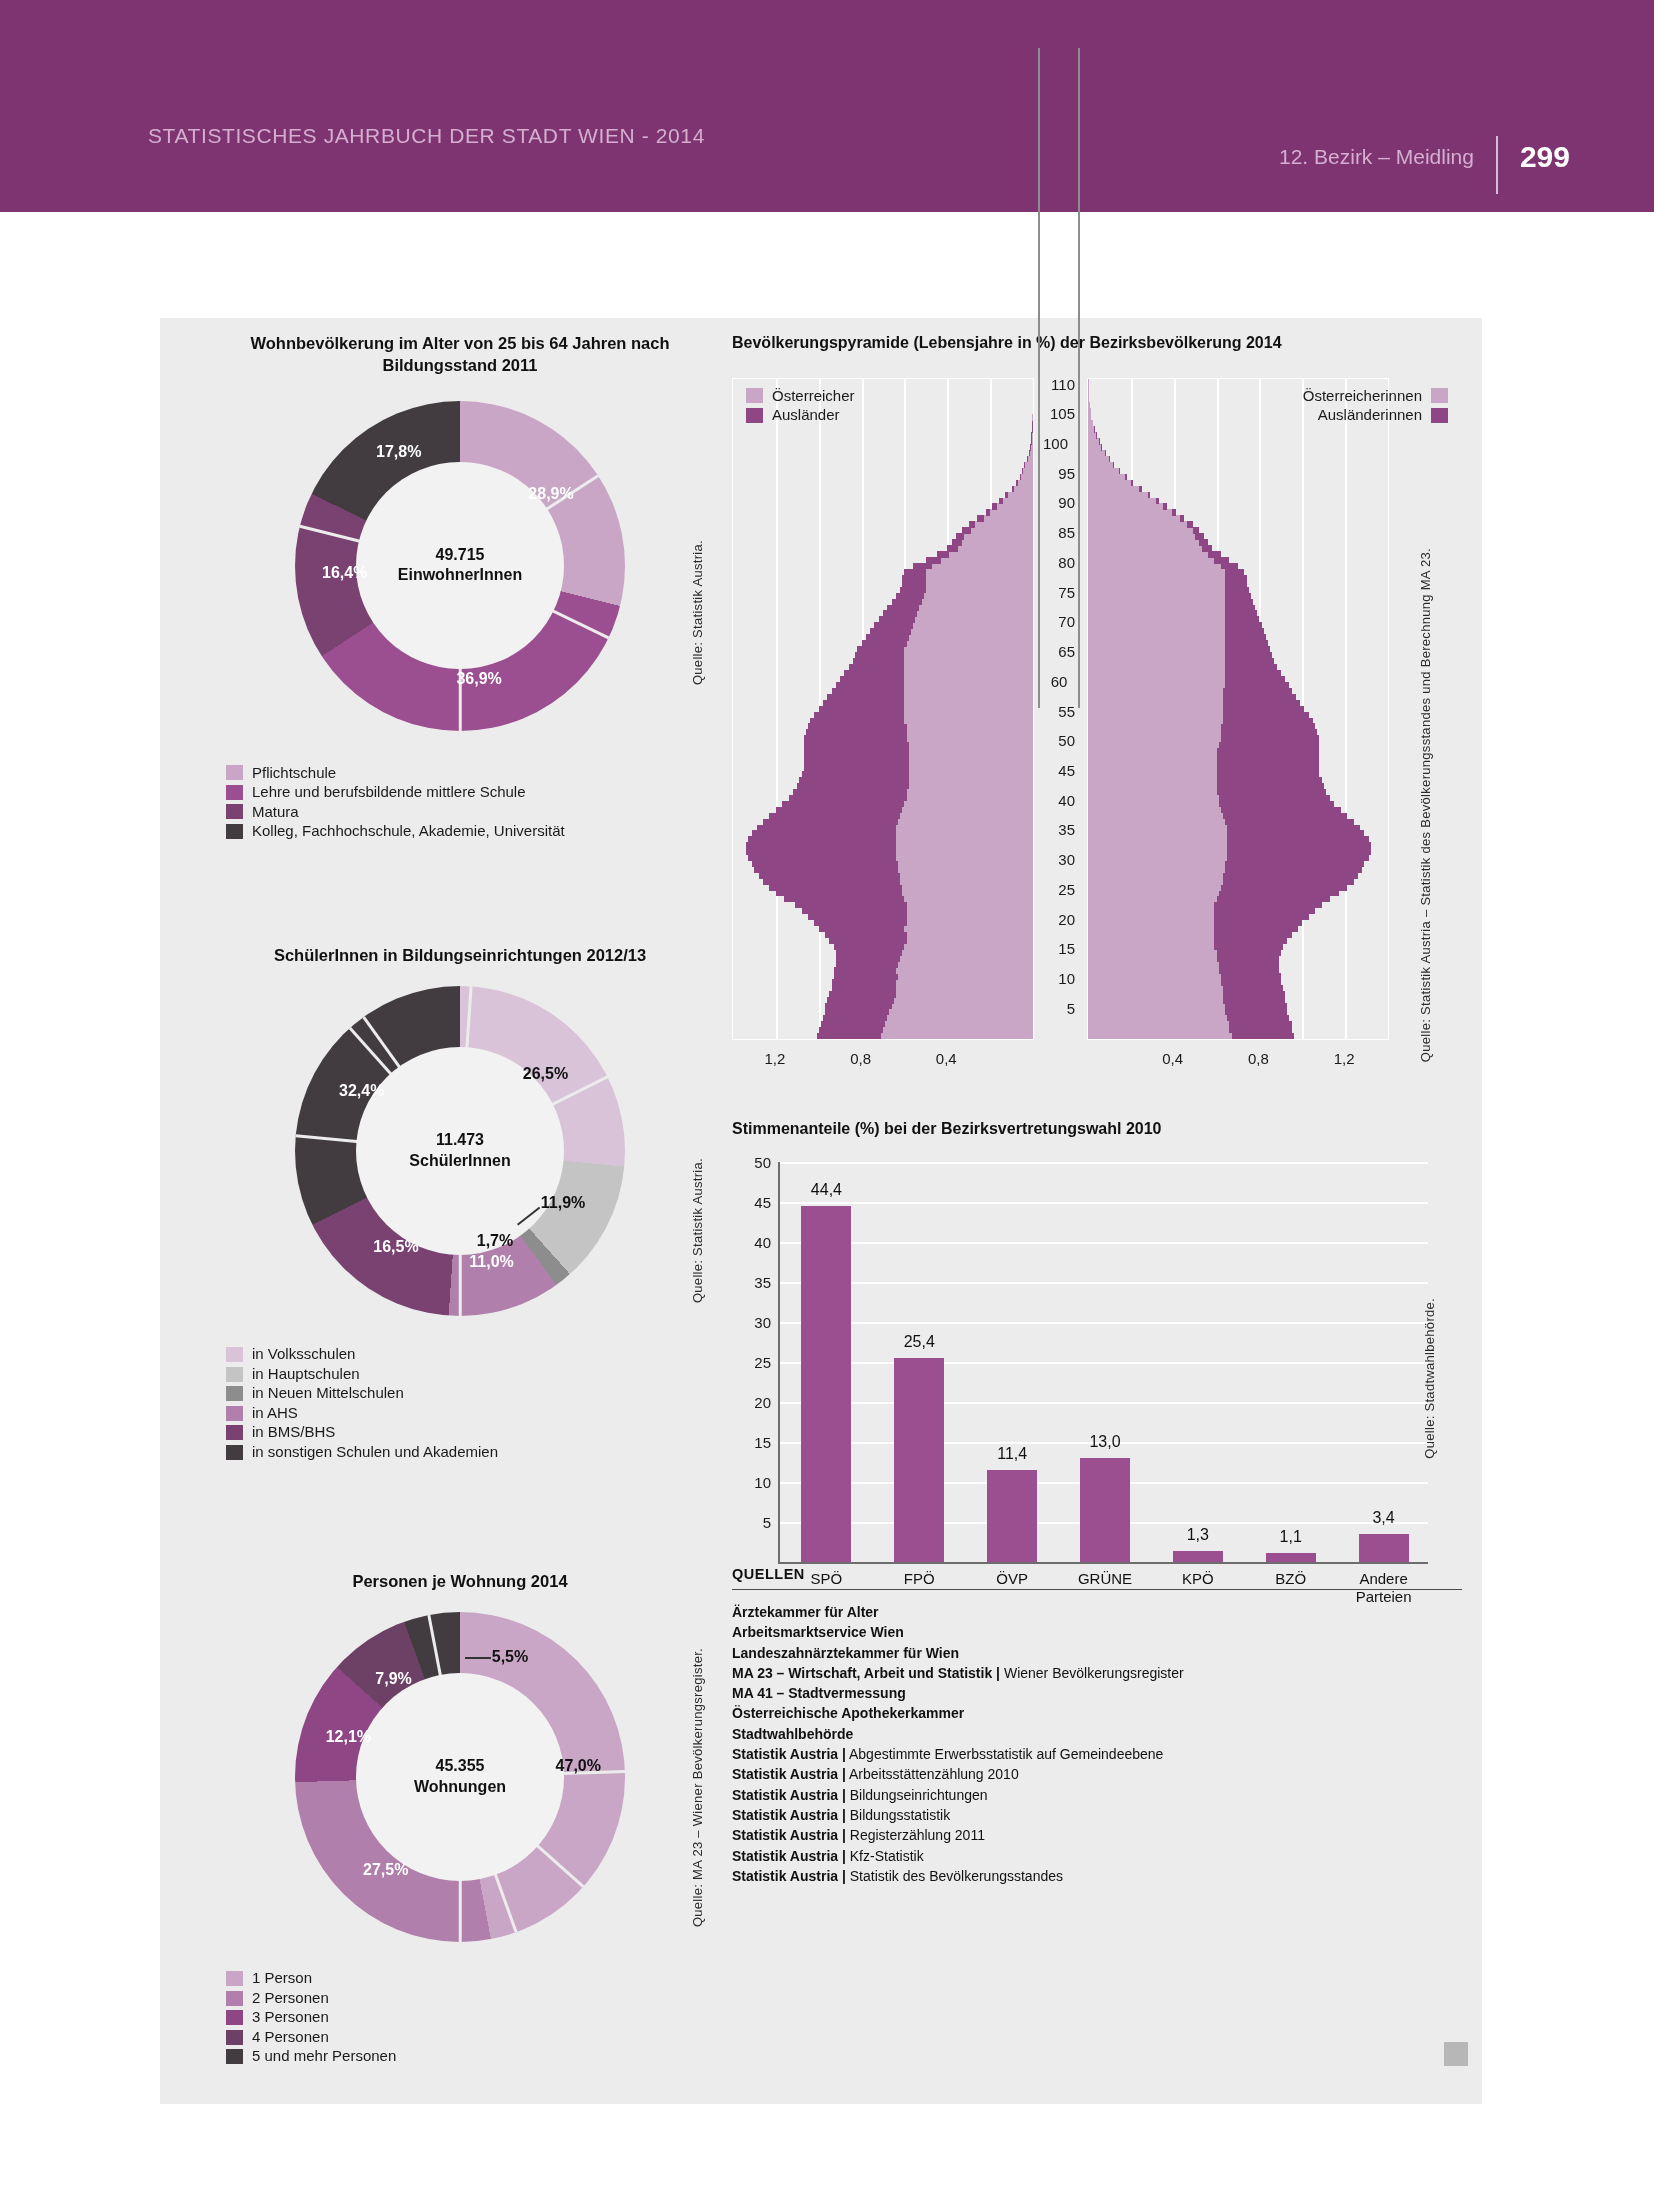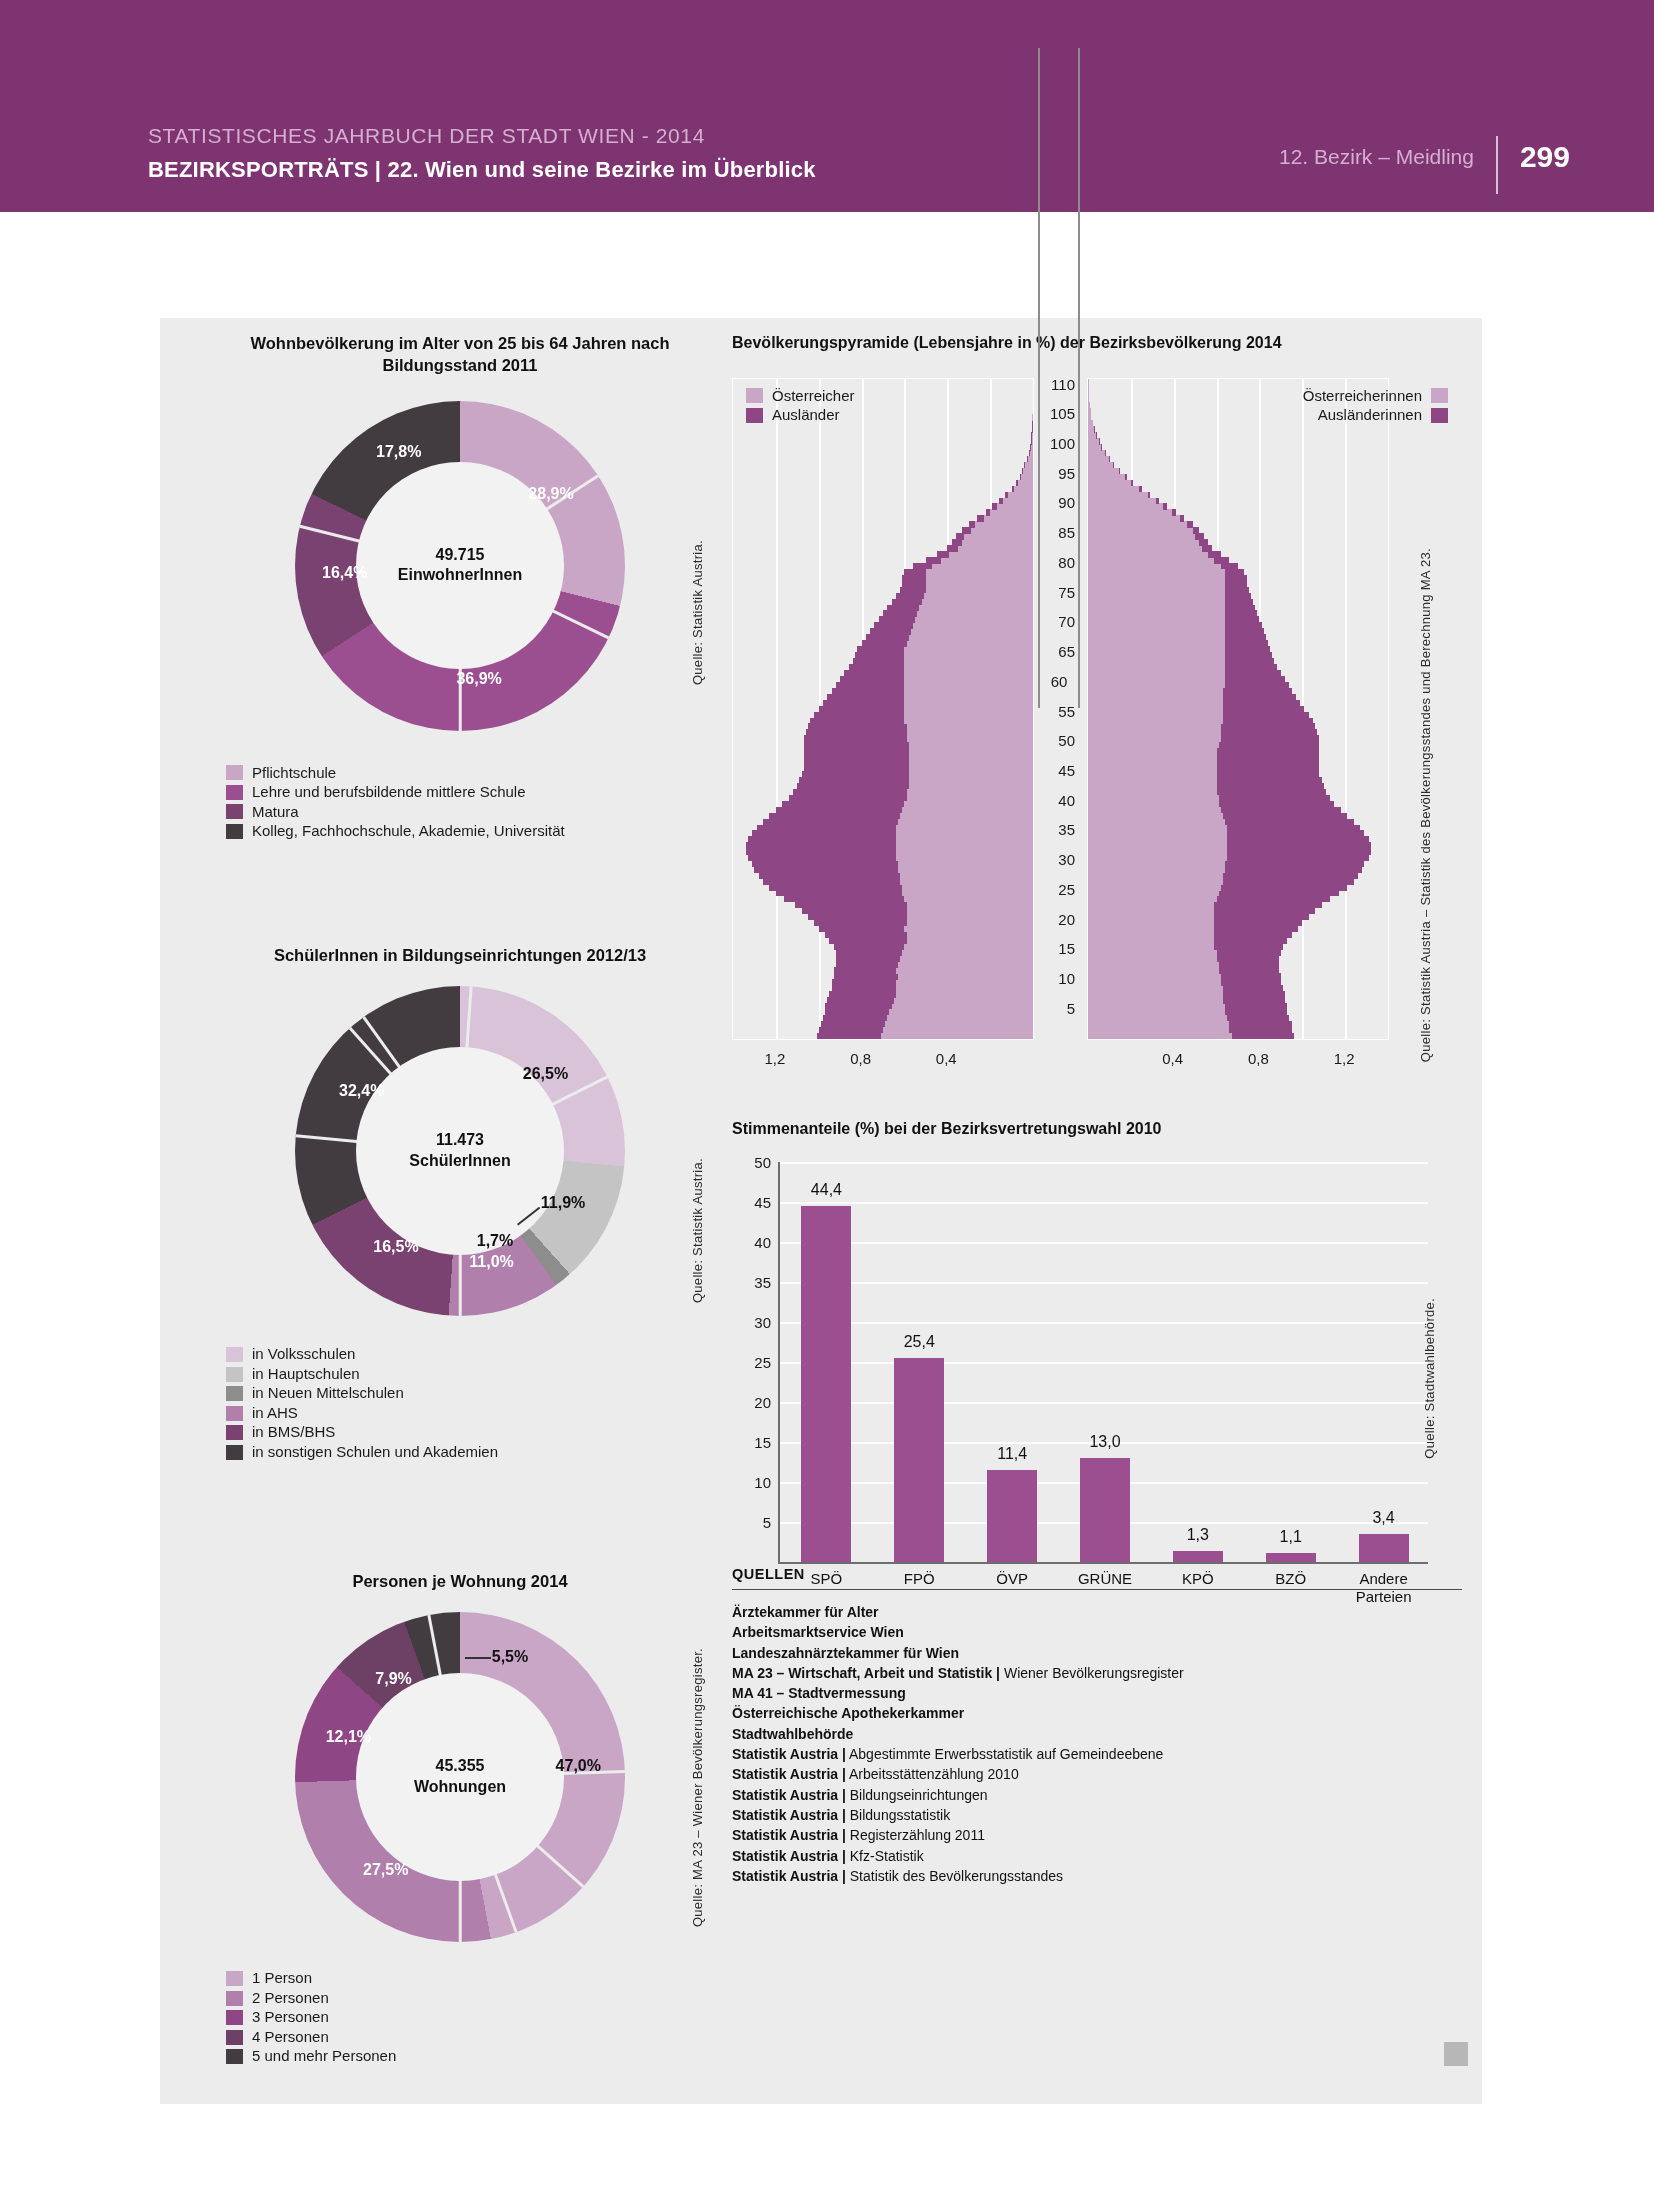--- a/index.html
+++ b/index.html
@@ -163,21 +163,20 @@
   #corner-mark{
     position:absolute;left:1444px;top:2042px;width:24px;height:24px;background:#b7b7b7;
   }
 </style>
 </head>
 <body>
 
 <div id="header">
   <div id="hdr-left">
     <div class="hdr-line1">STATISTISCHES JAHRBUCH DER STADT WIEN - 2014</div>
-    <div class="hdr-line2">BEZIRKSPORTRÄTS | 22. Wien und seine Bezirke im Überblick</div>
   </div>
   <div id="hdr-right">
     <div class="hdr-district">12. Bezirk – Meidling</div>
     <div class="hdr-divider"></div>
     <div class="hdr-page">299</div>
   </div>
 </div>
 
 <div id="panel">
 
@@ -788,21 +787,21 @@
             <div class="pyr-bar bar-fo" style="top: 5.94595px; height: 6.54595px; width: 0.0214285px; left: 0.407143px;"></div>
             <div class="pyr-bar bar-at" style="top: 0px; height: 6.54595px; width: 0.214286px; left: 0px;"></div>
             <div class="pyr-bar bar-fo" style="top: 0px; height: 6.54595px;"></div>
           </div>
       </div>
       <div id="pyr-axis">
         <div class="pyr-axisline"></div>
         <div class="pyr-axisline r"></div>
       <div style="top: 5.94595px; right: 12px; width: 32px; text-align: right;">110</div>
           <div style="top: 35.6757px; right: 12px; width: 32px; text-align: right;">105</div>
-          <div style="top: 65.4054px; right: 12px; width: 32px; text-align: right;">100</div>
+          <div style="top: 65.4054px; right: 12px; width: 32px; text-align: left;">100</div>
           <div style="top: 95.1351px; right: 12px; width: 32px; text-align: right;">95</div>
           <div style="top: 124.865px; right: 12px; width: 32px; text-align: right;">90</div>
           <div style="top: 154.595px; right: 12px; width: 32px; text-align: right;">85</div>
           <div style="top: 184.324px; right: 12px; width: 32px; text-align: right;">80</div>
           <div style="top: 214.054px; right: 12px; width: 32px; text-align: right;">75</div>
           <div style="top: 243.784px; right: 12px; width: 32px; text-align: right;">70</div>
           <div style="top: 273.514px; right: 12px; width: 32px; text-align: right;">65</div>
           <div style="top: 303.243px; right: 12px; width: 32px; text-align: center;">60</div>
           <div style="top: 332.973px; right: 12px; width: 32px; text-align: right;">55</div>
           <div style="top: 362.703px; right: 12px; width: 32px; text-align: right;">50</div>

